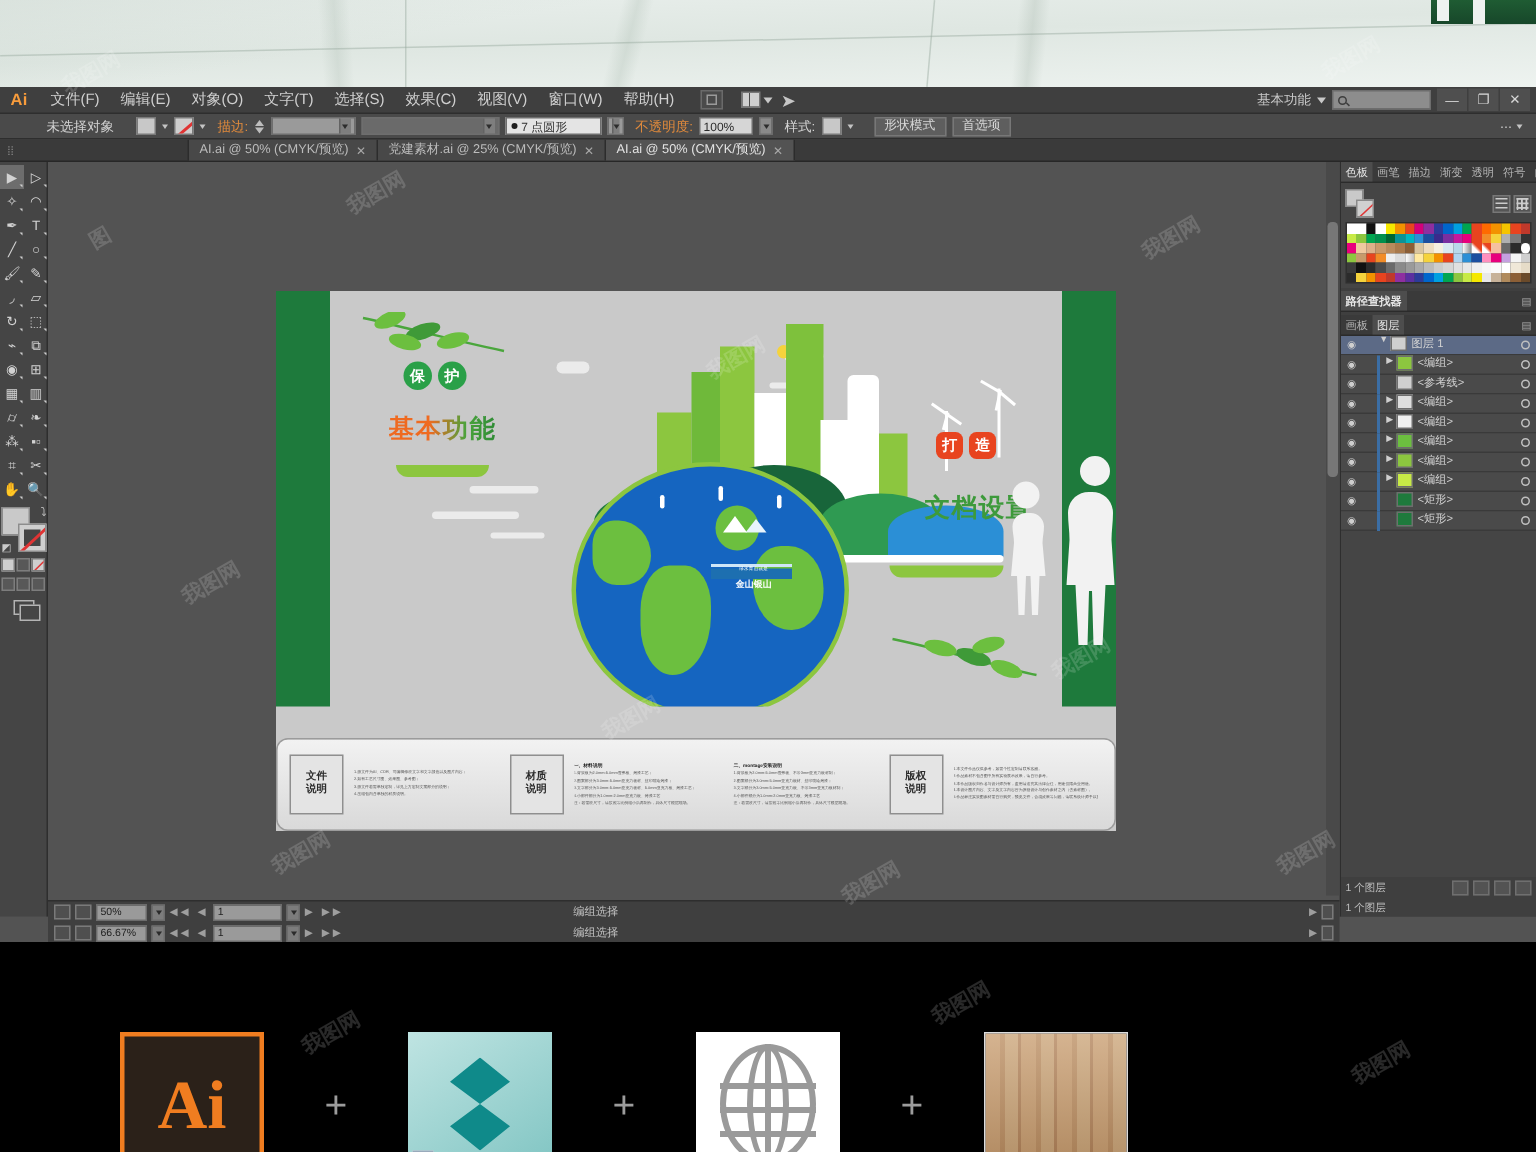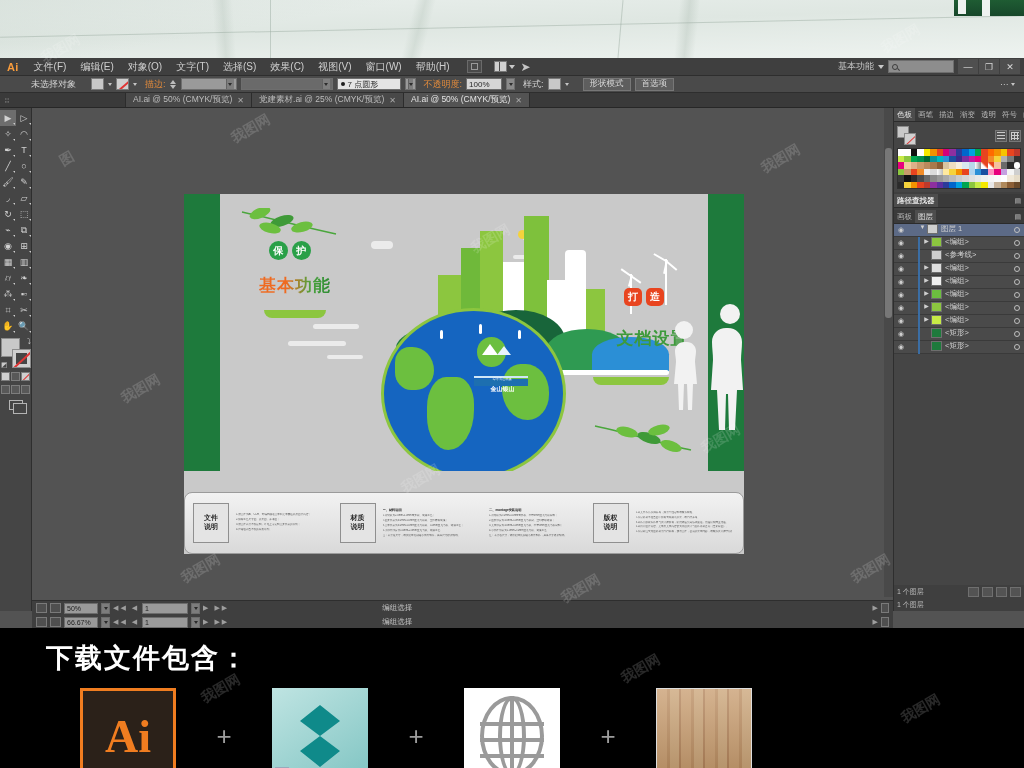--- a/index.html
+++ b/index.html
@@ -919,21 +919,20 @@
         <span class="sb-dd"></span>
         <span class="sb-nav">▶ ▶▶</span>
         <span class="sb-tool">编组选择</span>
         <span class="sb-tri">▶</span>
         <span class="sb-ico" style="width:8px;"></span>
       </div>
     </div>
   </div>
 
   <div class="promo">
-    <div class="promo-title">下载文件包含：</div>
     <div class="promo-items">
       <div class="pitem">
         <div class="ai-icon">
             <span>Ai</span>
           </div>
 
       </div>
       <div class="plus">+</div>
       <div class="pitem">
         <div class="max-icon">

